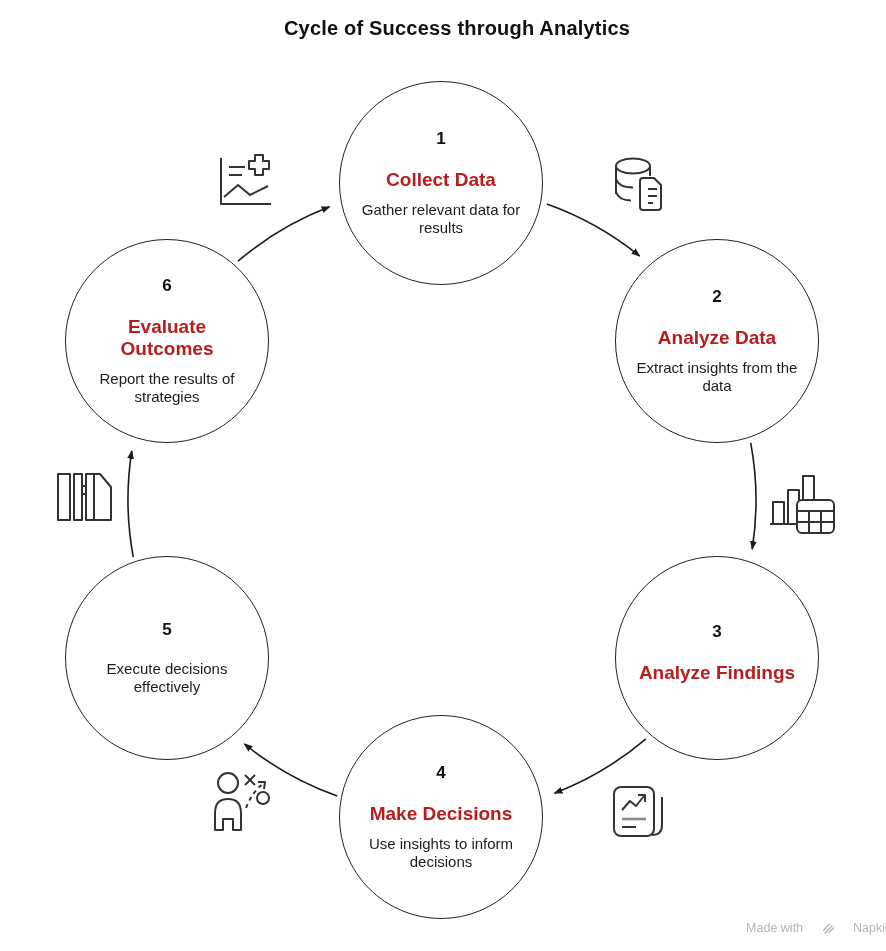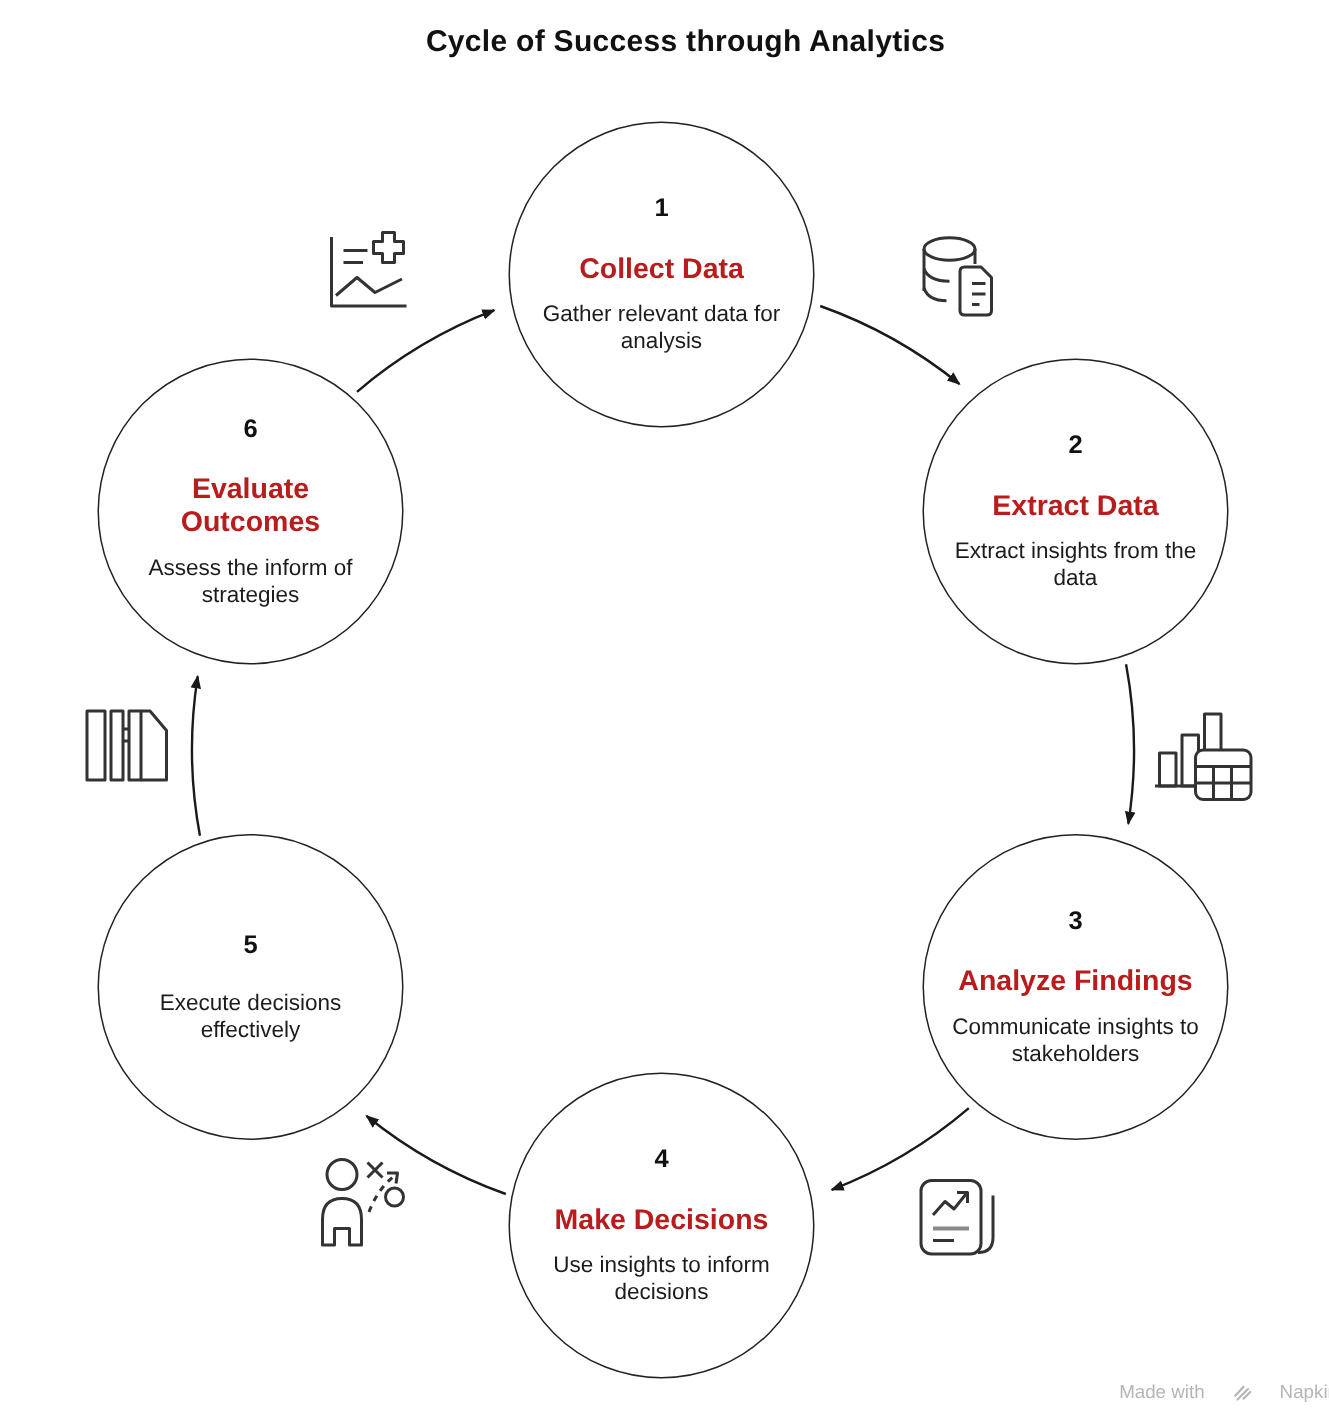--- a/index.html
+++ b/index.html
@@ -107,50 +107,49 @@
       <rect x="20" y="8" width="8" height="46"></rect>
       <rect x="32" y="8" width="8" height="46"></rect>
       <path d="M28,20 H32 M28,28 H32"></path>
       <path d="M40,8 L46,8 L57,21 L57,54 L40,54"></path>
     </g>
   </svg>
 
   <div class="node" style="left:339px; top:81px;">
     <div class="num">1</div>
     <div class="title">Collect Data</div>
-    <div class="desc">Gather relevant data for analysis</div>
+    <div class="desc">Gather relevant data for results</div>
   </div>
 
   <div class="node" style="left:615px; top:239px;">
     <div class="num">2</div>
-    <div class="title">Extract Data</div>
+    <div class="title">Analyze Data</div>
     <div class="desc">Extract insights from the data</div>
   </div>
 
   <div class="node" style="left:615px; top:556px;">
     <div class="num">3</div>
     <div class="title">Analyze Findings</div>
-    <div class="desc">Communicate insights to stakeholders</div>
   </div>
 
   <div class="node" style="left:339px; top:715px;">
     <div class="num">4</div>
     <div class="title">Make Decisions</div>
     <div class="desc">Use insights to inform decisions</div>
   </div>
 
   <div class="node" style="left:65px; top:556px;">
     <div class="num">5</div>
     <div class="desc">Execute decisions effectively</div>
   </div>
 
   <div class="node" style="left:65px; top:239px;">
     <div class="num">6</div>
     <div class="title">Evaluate Outcomes</div>
-    <div class="desc">Assess the inform of strategies</div>
+    <div class="desc">Report the results of strategies</div>
   </div>
 
   <div class="watermark">
     <span>Made with</span>
     <svg width="14" height="12" viewBox="0 0 14 12">
       <g stroke="#b5b5b5" stroke-width="1.4" fill="none" stroke-linecap="round">
         <path d="M2.5,8.5 L8,2.5"></path>
         <path d="M4,11 L11,4"></path>
         <path d="M8,10.5 L12.5,6"></path>
       </g>

